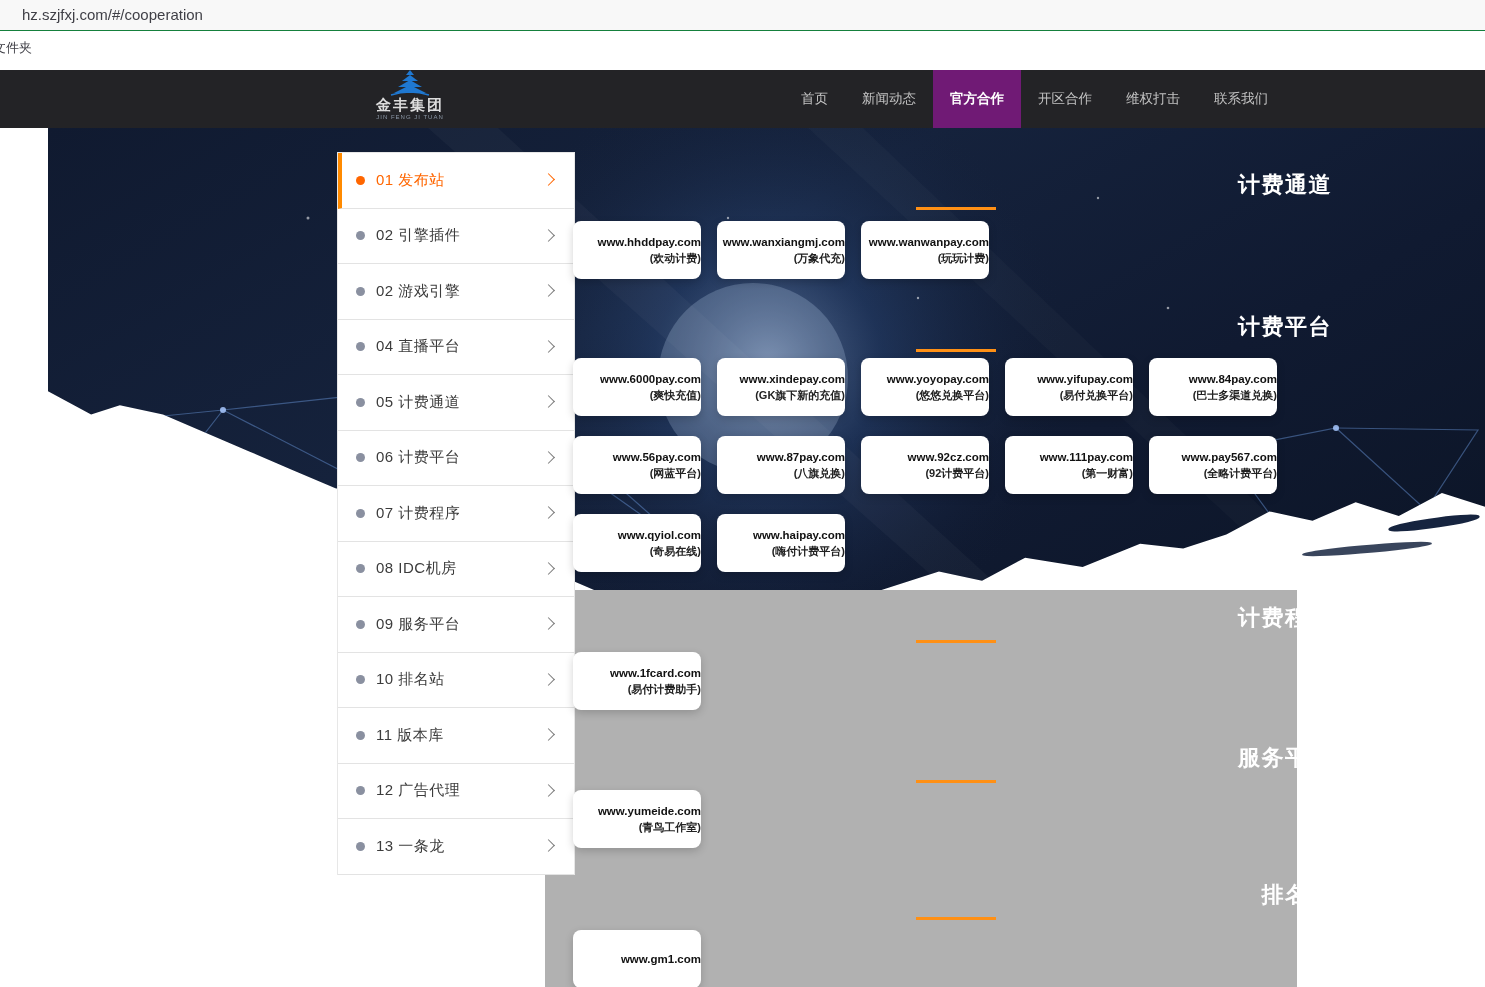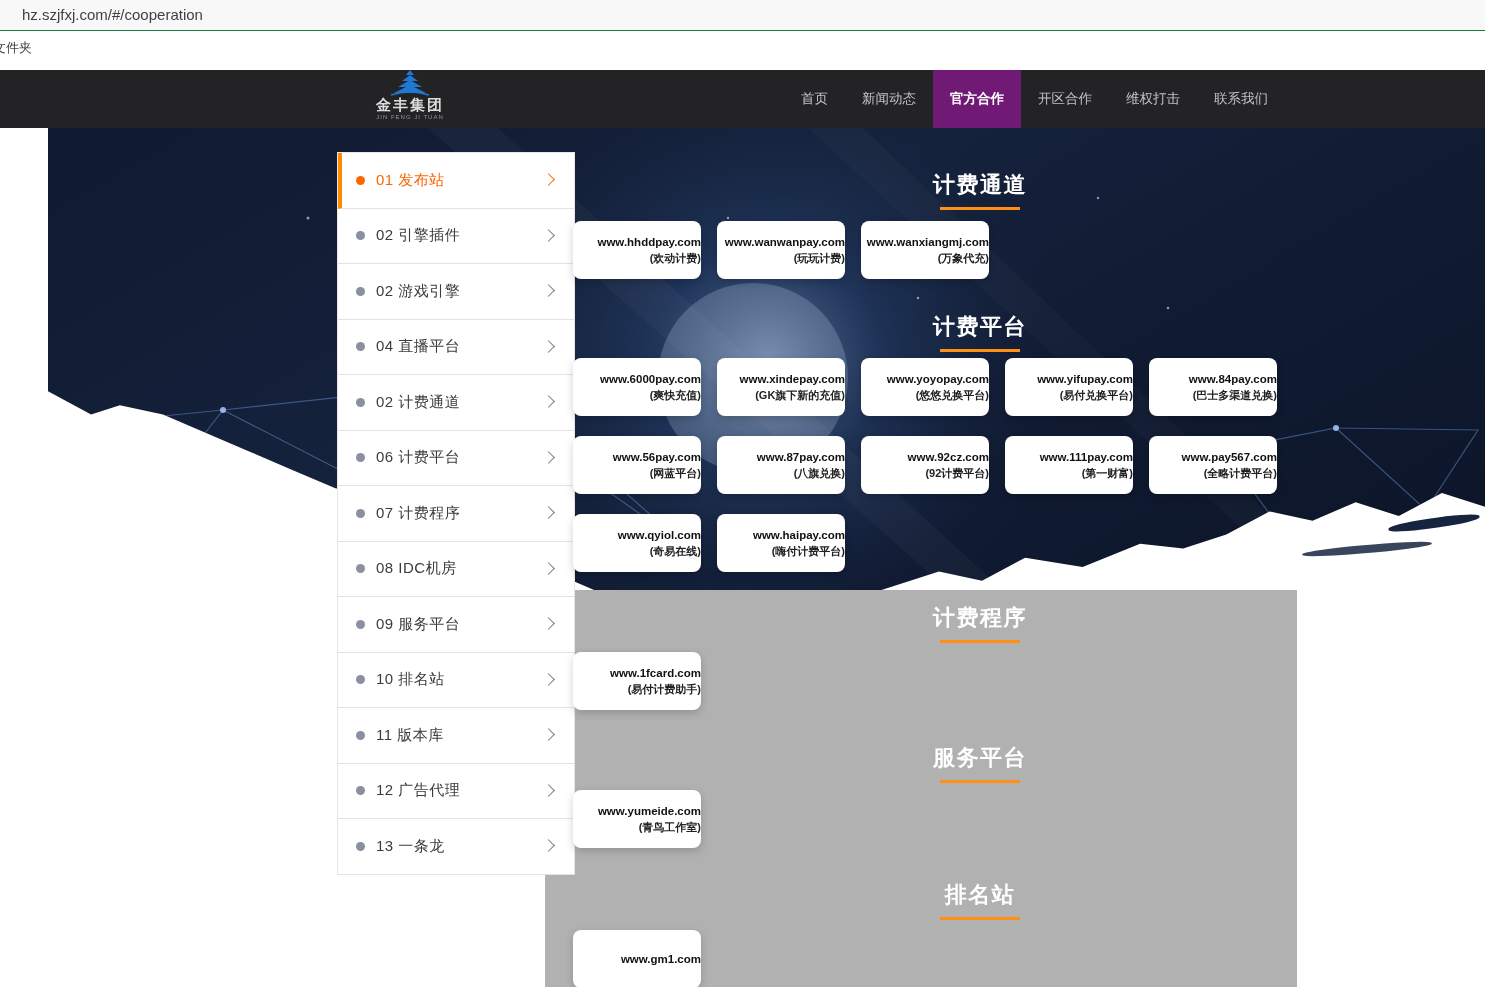--- a/index.html
+++ b/index.html
@@ -38,21 +38,21 @@
   .sidebar{position:absolute;left:337px;top:152px;width:238px;background:#f0abfc;border:1px solid #e7e7e7;border-bottom:none;box-sizing:border-box;}
   .side-item{position:relative;height:55.5px;border-bottom:1px solid #e3e3e3;display:flex;align-items:center;padding-left:18px;cursor:pointer;background:#fff;box-sizing:border-box;}
   .side-item .dot{width:9px;height:9px;border-radius:50%;background:#8a90a0;margin-right:11px;flex:none;}
   .side-item .lbl{font-size:15px;color:#3c3c3c;letter-spacing:.5px;}
   .side-item .chev{position:absolute;right:21px;top:50%;width:8px;height:8px;margin-top:-5px;border-top:1.6px solid #7a7a7a;border-right:1.6px solid #7a7a7a;transform:rotate(45deg);}
   .side-item.active{border-left:4px solid #ff8a00;padding-left:14px;}
   .side-item.active .dot{background:#ff6600;}
   .side-item.active .lbl{color:#ff6600;}
   .side-item.active .chev{border-color:#ff6600;}
   
-  .sec-head{position:absolute;left:572px;width:752px;text-align:center;padding-left:32px;}
+  .sec-head{position:absolute;left:548px;width:752px;text-align:right;padding-left:32px;}
   .sec-title{font-size:22px;font-weight:bold;color:#fff;letter-spacing:1.5px;margin:0;}
   .sec-line{width:80px;height:3px;background:#ff9015;margin:7px auto 0;}
   .cards{position:absolute;left:573px;display:flex;gap:16px;}
   .card{width:128px;height:58px;background:#fff;border-radius:8px;box-shadow:0 3px 8px rgba(0,0,0,.18);
         display:flex;flex-direction:column;align-items:flex-end;justify-content:center;cursor:pointer;}
   .card .dom{font-size:11.5px;font-weight:bold;color:#111;line-height:13px;}
   .card .note{font-size:11px;font-weight:bold;color:#222;margin-top:3px;line-height:12px;}
   .card .note:empty{display:none;}
   
   #head-0{top:170px;} #row-0{top:221px;}
@@ -161,21 +161,21 @@
     <span class="lbl">02 游戏引擎</span>
     <span class="chev"></span>
   </div>
   <div class="side-item">
     <span class="dot"></span>
     <span class="lbl">04 直播平台</span>
     <span class="chev"></span>
   </div>
   <div class="side-item">
     <span class="dot"></span>
-    <span class="lbl">02 计费通道</span>
+    <span class="lbl">05 计费通道</span>
     <span class="chev"></span>
   </div>
   <div class="side-item">
     <span class="dot"></span>
     <span class="lbl">06 计费平台</span>
     <span class="chev"></span>
   </div>
   <div class="side-item">
     <span class="dot"></span>
     <span class="lbl">07 计费程序</span>
@@ -216,27 +216,27 @@
 <div class="sec-head" id="head-0">
   <h2 class="sec-title">计费通道</h2>
   <div class="sec-line"></div>
 </div>
 <div class="cards" id="row-0">
   <div class="card">
     <span class="dom">www.hhddpay.com</span>
     <span class="note">(欢动计费)</span>
   </div>
   <div class="card">
+    <span class="dom">www.wanxiangmj.com</span>
+    <span class="note">(万象代充)</span>
+  </div>
+  <div class="card">
     <span class="dom">www.wanwanpay.com</span>
     <span class="note">(玩玩计费)</span>
   </div>
-  <div class="card">
-    <span class="dom">www.wanxiangmj.com</span>
-    <span class="note">(万象代充)</span>
-  </div>
 </div>
 
 <div class="sec-head" id="head-1">
   <h2 class="sec-title">计费平台</h2>
   <div class="sec-line"></div>
 </div>
 <div class="cards" id="row-1a">
   <div class="card">
     <span class="dom">www.6000pay.com</span>
     <span class="note">(爽快充值)</span>

